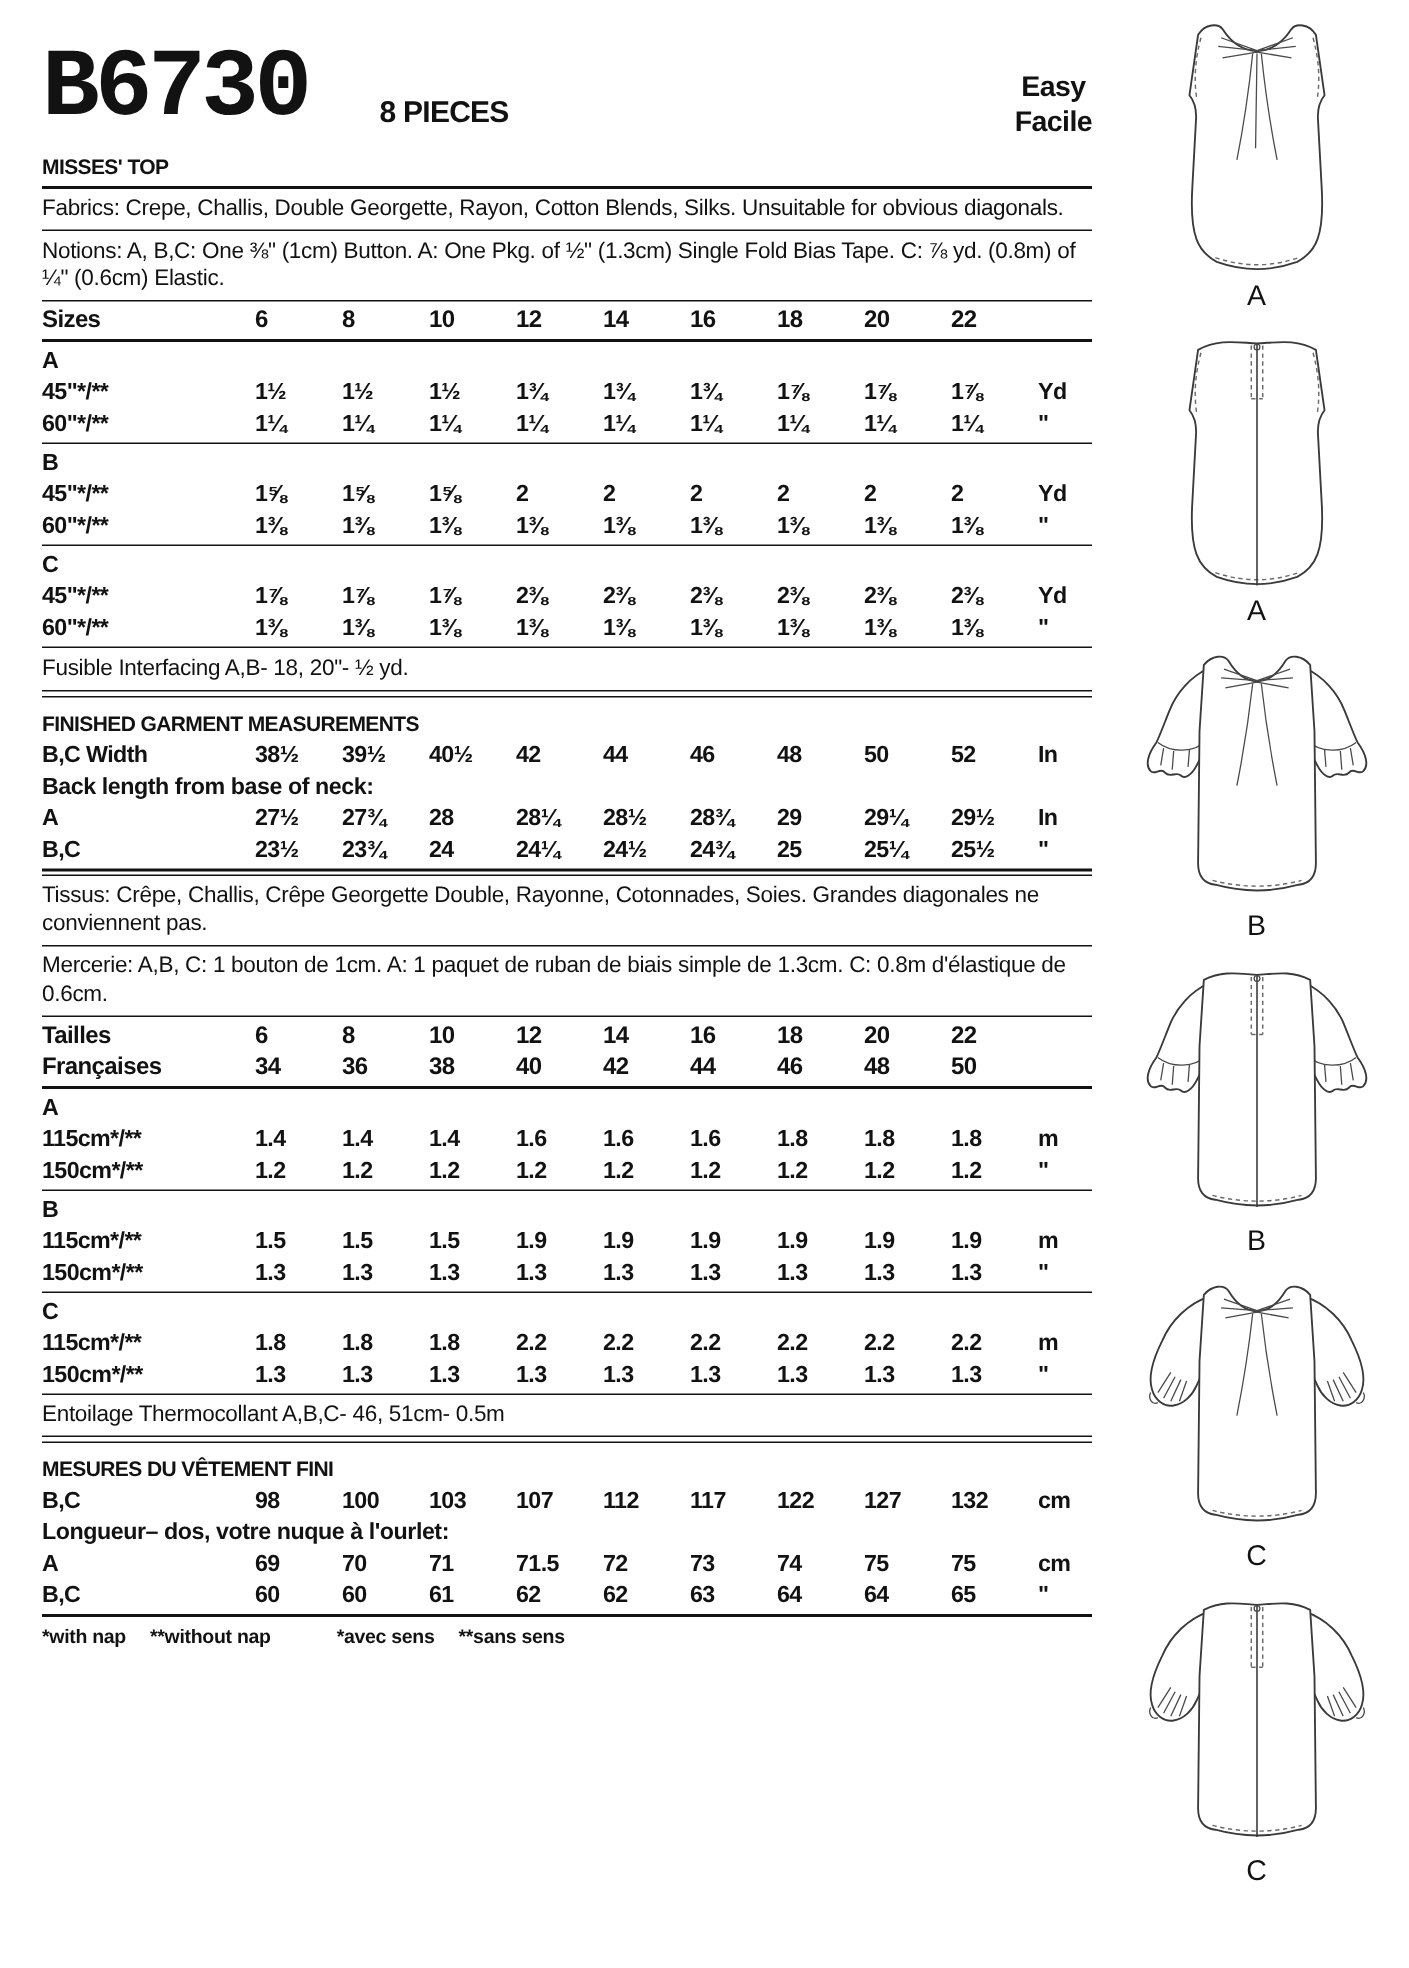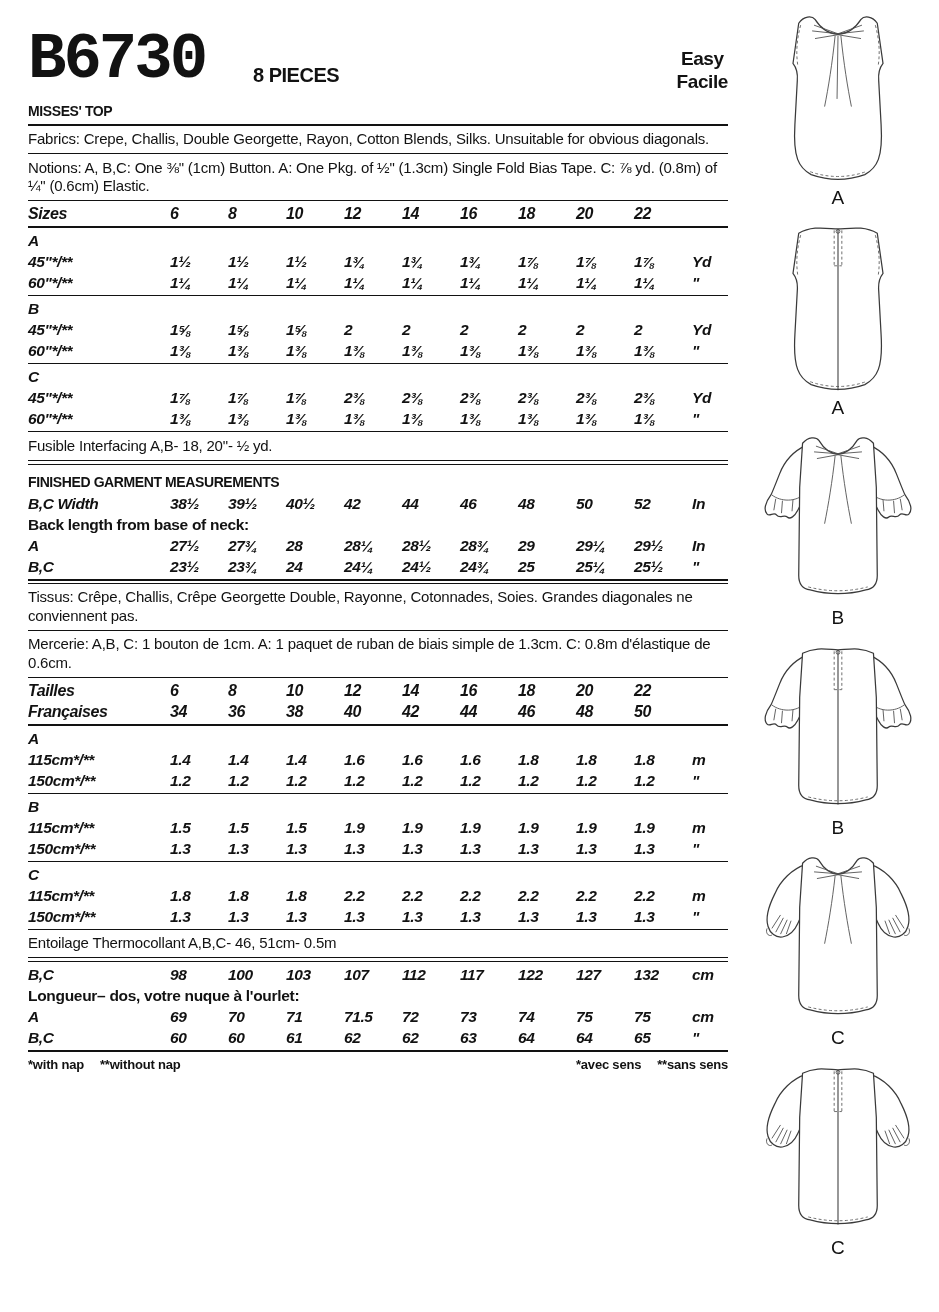--- a/index.html
+++ b/index.html
@@ -16,25 +16,25 @@
   .sec-title{font-size:14px;font-weight:700;line-height:22px;letter-spacing:-.4px;margin-top:6px;}
   .subhead{font-size:15.5px;font-weight:700;line-height:21px;letter-spacing:-.3px;}
   .textline{font-size:15px;line-height:18.5px;padding:2.5px 0;letter-spacing:-.2px;}
   .textline b{font-weight:400;text-align:center;}
   .textline span{font-weight:400;}
   
   .rule{border-top:1.5px solid #121212;margin:2px 0;}
   .rule.thick{border-top:2.5px solid #121212;}
   .rule.dbl{border-top:1.3px solid #121212;border-bottom:1.3px solid #121212;height:3px;}
   
-  .trow{display:grid;grid-template-columns:142px repeat(9,58px) 1fr;font-style:italic;}
+  .trow{display:grid;grid-template-columns:142px repeat(9,58px) 1fr;}
   .trow .c{font-weight:700;font-size:15.5px;line-height:21px;letter-spacing:-.4px;white-space:nowrap;}
   .trow.thead .c{font-size:16px;}
   
-  .footnotes{display:flex;justify-content:space-between;margin-top:5px;font-size:13px;font-weight:700;letter-spacing:-.2px;}
+  .footnotes{display:flex;margin-top:5px;font-size:13px;font-weight:700;letter-spacing:-.2px;gap:44px;}
   .fn-group{display:flex;gap:16px;}
   
   .figures{position:absolute;left:745px;top:6px;width:186px;}
   .fig{height:204px;margin-bottom:6px;text-align:center;}
   .fig svg{display:block;margin:0 auto;}
   .fig figcaption{font-size:19px;line-height:20px;letter-spacing:.5px;margin-top:0;}
   figure{margin:0;padding:0;}
   .outline{fill:#fff;stroke:#3a3a3a;stroke-width:1.3;stroke-linejoin:round;}
   .thin{fill:none;stroke:#4a4a4a;stroke-width:.9;}
   .stitch{fill:none;stroke:#6a6a6a;stroke-width:1;stroke-dasharray:3 2.5;}
@@ -341,20 +341,21 @@
           <span class="c val">1.3</span>
           <span class="c val">1.3</span>
           <span class="c unit">"</span>
         </div>
         <div class="rule"></div>
       </div>
 
     <div class="textline"><b>Entoilage Thermocollant A,B,C</b><span>- 46, 51cm- 0.5m</span></div>
     <div class="rule dbl"></div>
 
+    <div class="sec-title">MESURES DU VÊTEMENT FINI</div>
     <div class="trow">
         <span class="c lbl">B,C</span>
         <span class="c val">98</span>
         <span class="c val">100</span>
         <span class="c val">103</span>
         <span class="c val">107</span>
         <span class="c val">112</span>
         <span class="c val">117</span>
         <span class="c val">122</span>
         <span class="c val">127</span>

